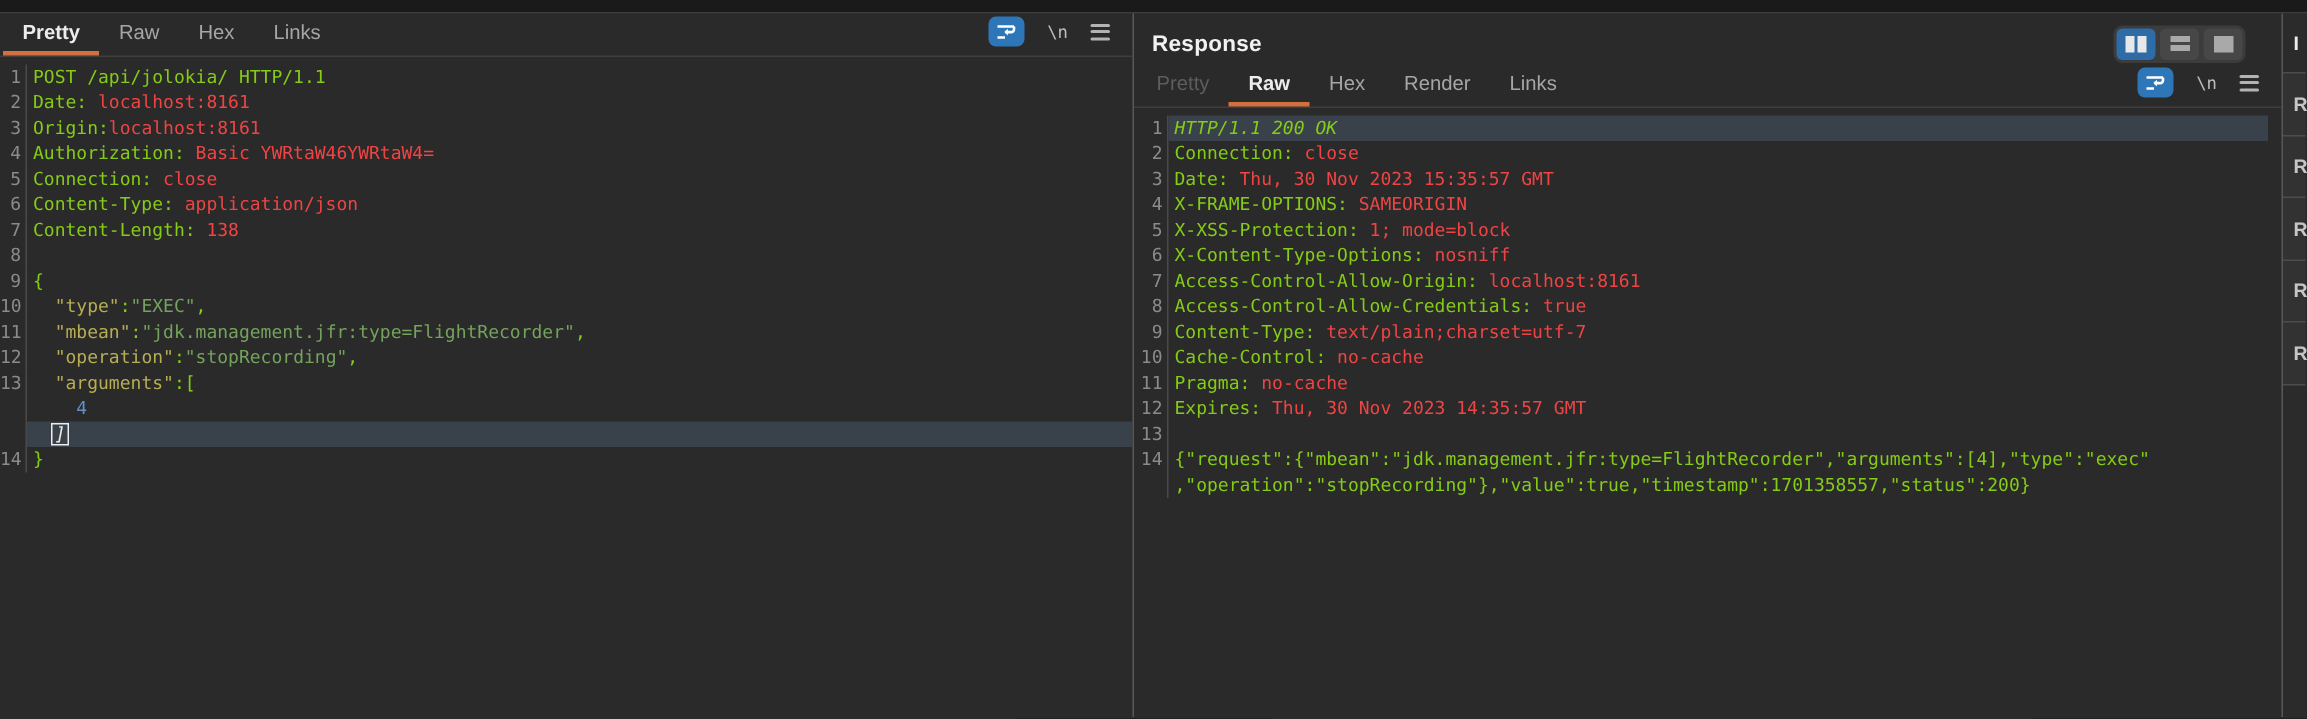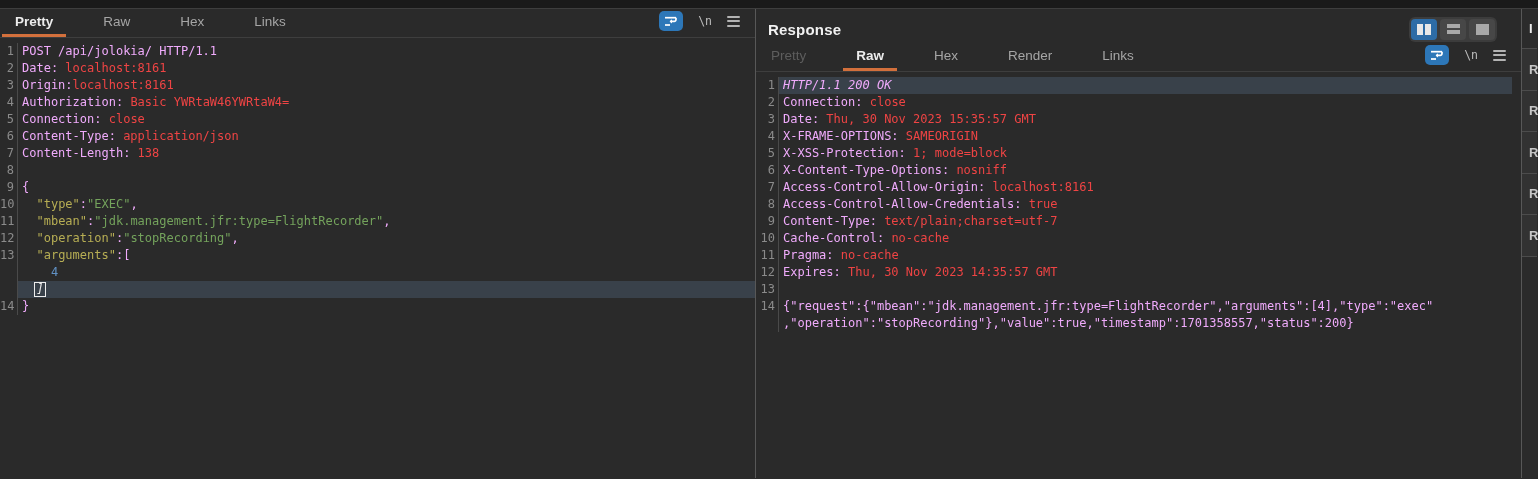--- a/index.html
+++ b/index.html
@@ -14,21 +14,21 @@
   .content { display:flex; height:469px; }
 
   .panel { display:flex; flex-direction:column; overflow:hidden; }
   .panel-req { width:755px; }
   .panel-res { width:765px; }
   .v-div { width:1px; background:#585858; }
 
   .panel-title-row { display:flex; align-items:center; height:34px; padding:6px 12px 0 12px; }
   .panel-title { font-size:15px; font-weight:bold; color:#f1f1f1; letter-spacing:.2px; }
 
-  .tabs-row { display:flex; align-items:stretch; height:29px; border-bottom:1px solid #3e3e3e; padding-left:2px;gap:24px; }
+  .tabs-row { display:flex; align-items:stretch; height:29px; border-bottom:1px solid #3e3e3e; padding-left:2px; }
   .tab { display:flex; align-items:center; padding:0 13px; font-size:13.5px; color:#a6a6a6;
          border-bottom:3px solid transparent; cursor:default; }
   .tab.selected { color:#ececec; font-weight:bold; border-bottom-color:#d3703c; }
   .tab.disabled { color:#5d5d5d; }
 
   .edit-toolbar { margin-left:auto; display:flex; align-items:center; gap:15px; padding-right:15px; padding-bottom:4px; }
   .wrap-btn { width:24px; height:20px; border-radius:5px; background:#2d77b8; display:flex; align-items:center; justify-content:center; }
   .nl-label { font-family:"DejaVu Sans Mono", monospace; font-size:11.5px; color:#bdbdbd; }
   .menu-icon { display:flex; flex-direction:column; gap:2.5px; }
   .menu-icon span { display:block; width:13px; height:2px; background:#b3b3b3; border-radius:1px; }
@@ -46,21 +46,21 @@
   
   .editor { flex:1; overflow:hidden; padding-top:5px;
             font-family:"DejaVu Sans Mono", monospace; font-size:12px; line-height:17px; }
   .panel-res .editor { margin-right:9px; }
   .row { display:flex; min-height:17px; }
   .ln { flex:none; text-align:right; color:#8b8b8b; padding-right:3px; border-right:1px solid #4a4a4a; }
   .panel-req .ln { width:18px; }
   .panel-res .ln { width:23px; }
   .code { flex:1; padding-left:4px; white-space:pre; color:#cdcdcd; }
   .row.hl .code { background:#39414a;font-style:italic; }
-  .tok-name { color:#f0abfc;text-align:center; }
+  .tok-name { color:#84cc16;text-align:center; }
   .tok-val  { color:#ef4444; }
   .tok-key  { color:#b7ae54; }
   .tok-str  { color:#74a35c; }
   .tok-num  { color:#6191c4; }
   .tok-cursor { display:inline-block; border:1px solid #ededed; color:#e8e8e8;
                 padding:0 1px; margin:0 -2px; line-height:13px; }
 
   
   .inspector { width:16px; background:#2b2b2b; border-left:1px solid #585858; display:flex; flex-direction:column; }
   .insp-title { height:39px; display:flex; align-items:center; padding-left:7px;

